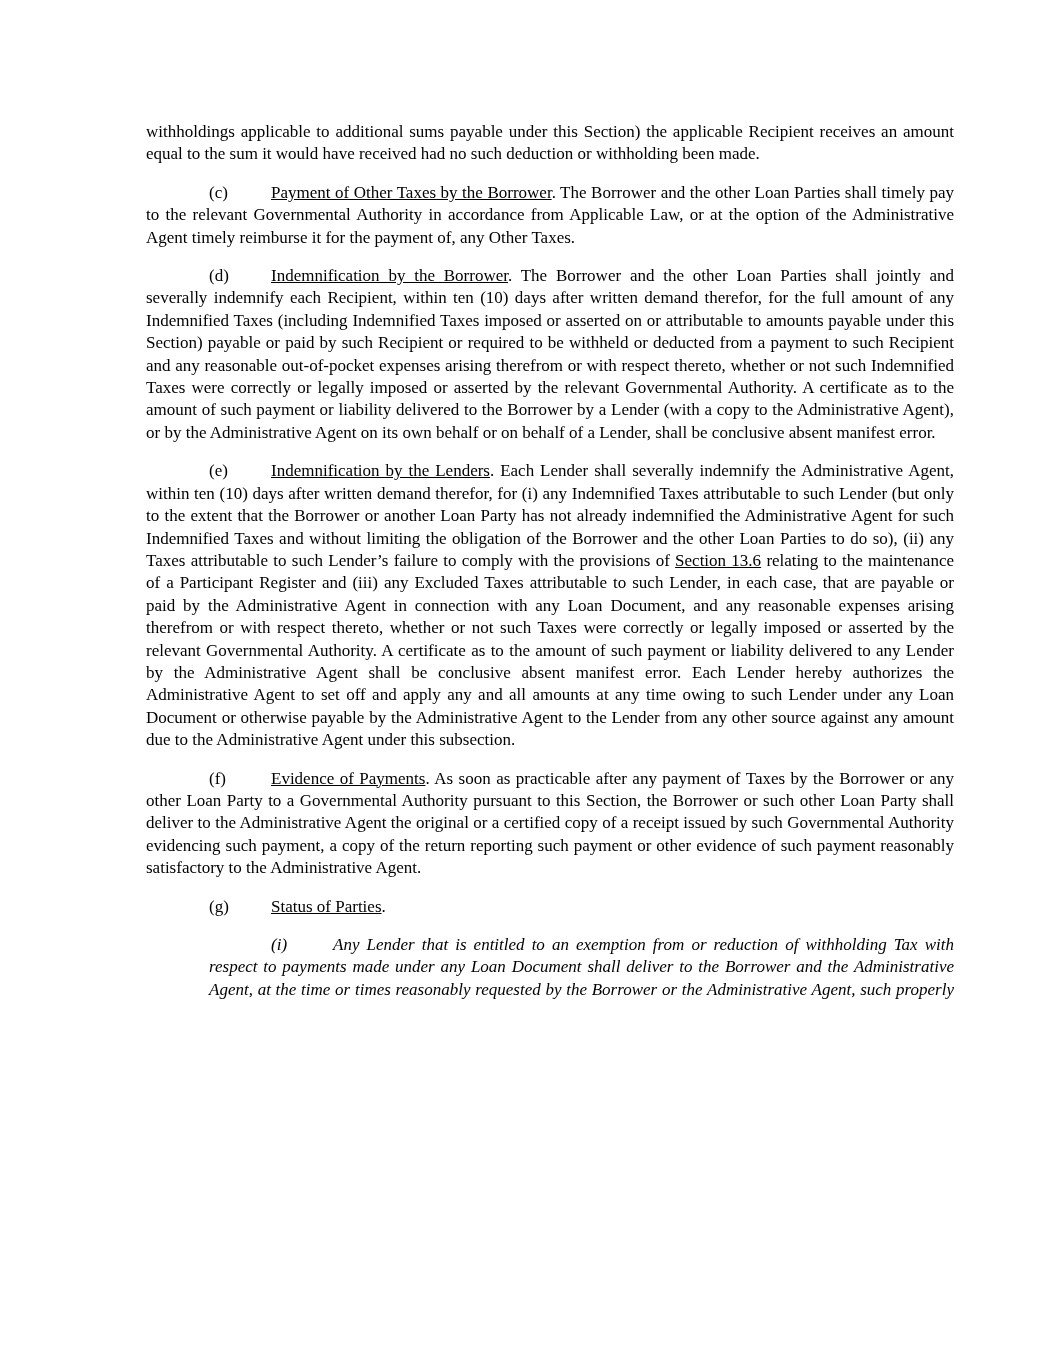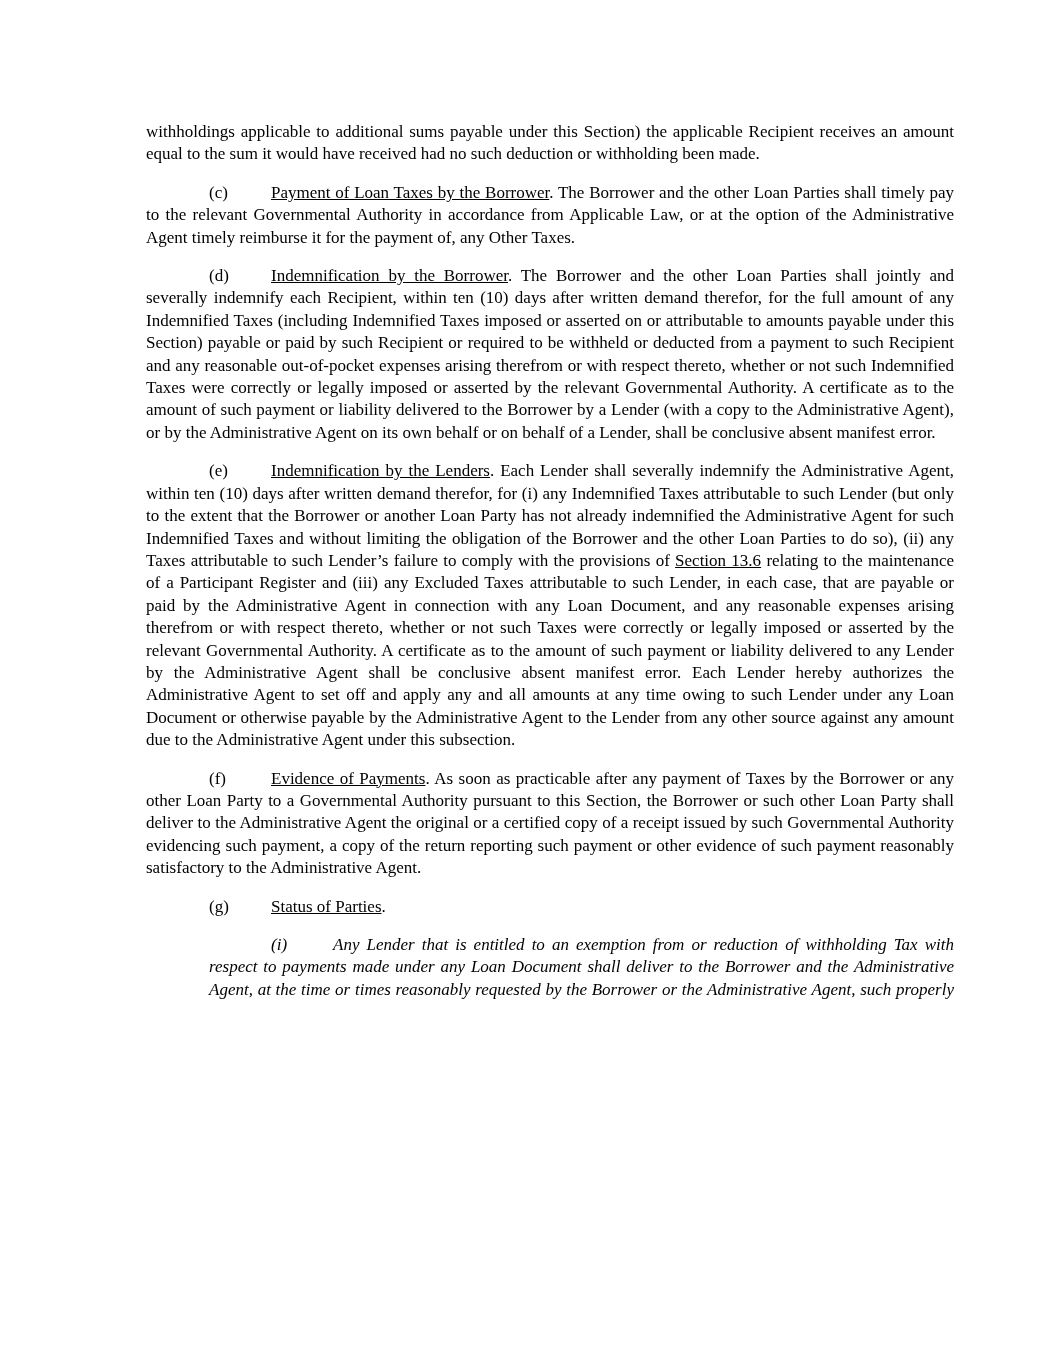--- a/index.html
+++ b/index.html
@@ -85,21 +85,21 @@
 </style>
 </head>
 <body>
 
 <div class="page" style="color: rgb(0, 0, 0);">
 
   <div class="content">
 
     <p class="para cont"><span>withholdings applicable to additional sums payable under this Section) the applicable Recipient receives an amount equal to the sum it would have received had no such deduction or withholding been made.</span></p>
 
-    <p class="para"><span class="clabel">(c)</span><span class="heading">Payment of Loan Taxes by the Borrower</span><span>.  The Borrower and the other Loan Parties shall timely pay to the relevant Governmental Authority in accordance from Applicable Law, or at the option of the Administrative Agent timely reimburse it for the payment of, any Other Taxes.</span></p>
+    <p class="para"><span class="clabel">(c)</span><span class="heading">Payment of Other Taxes by the Borrower</span><span>.  The Borrower and the other Loan Parties shall timely pay to the relevant Governmental Authority in accordance from Applicable Law, or at the option of the Administrative Agent timely reimburse it for the payment of, any Other Taxes.</span></p>
 
     <p class="para"><span class="clabel">(d)</span><span class="heading">Indemnification by the Borrower</span><span>.  The Borrower and the other Loan Parties shall jointly and severally indemnify each Recipient, within ten (10) days after written demand therefor, for the full amount of any Indemnified Taxes (including Indemnified Taxes imposed or asserted on or attributable to amounts payable under this Section) payable or paid by such Recipient or required to be withheld or deducted from a payment to such Recipient and any reasonable out-of-pocket expenses arising therefrom or with respect thereto, whether or not such Indemnified Taxes were correctly or legally imposed or asserted by the relevant Governmental Authority.  A certificate as to the amount of such payment or liability delivered to the Borrower by a Lender (with a copy to the Administrative Agent), or by the Administrative Agent on its own behalf or on behalf of a Lender, shall be conclusive absent manifest error.</span></p>
 
     <p class="para"><span class="clabel">(e)</span><span class="heading">Indemnification by the Lenders</span><span>.   Each Lender shall severally indemnify the Administrative Agent, within ten (10) days after written demand therefor, for (i) any Indemnified Taxes attributable to such Lender (but only to the extent that the Borrower or another Loan Party has not already indemnified the Administrative Agent for such Indemnified Taxes and without limiting the obligation of the Borrower and the other Loan Parties to do so), (ii) any Taxes attributable to such Lender’s failure to comply with the provisions of </span><span class="section-ref">Section 13.6</span><span> relating to the maintenance of a Participant Register and (iii) any Excluded Taxes attributable to such Lender, in each case, that are payable or paid by the Administrative Agent in connection with any Loan Document, and any reasonable expenses arising therefrom or with respect thereto, whether or not such Taxes were correctly or legally imposed or asserted by the relevant Governmental Authority.  A certificate as to the amount of such payment or liability delivered to any Lender by the Administrative Agent shall be conclusive absent manifest error.  Each Lender hereby authorizes the Administrative Agent to set off and apply any and all amounts at any time owing to such Lender under any Loan Document or otherwise payable by the Administrative Agent to the Lender from any other source against any amount due to the Administrative Agent under this subsection.</span></p>
 
     <p class="para"><span class="clabel">(f)</span><span class="heading">Evidence of Payments</span><span>.   As soon as practicable after any payment of Taxes by the Borrower or any other Loan Party to a Governmental Authority pursuant to this Section, the Borrower or such other Loan Party shall deliver to the Administrative Agent the original or a certified copy of a receipt issued by such Governmental Authority evidencing such payment, a copy of the return reporting such payment or other evidence of such payment reasonably satisfactory to the Administrative Agent.</span></p>
 
     <p class="para"><span class="clabel">(g)</span><span class="heading">Status of Parties</span><span>.</span></p>
 
     <p class="para sub last"><span class="clabel">(i)</span><span>Any Lender that is entitled to an exemption from or reduction of withholding Tax with respect to payments made under any Loan Document shall deliver to the Borrower and the Administrative Agent, at the time or times reasonably requested by the Borrower or the Administrative Agent, such properly completed and executed documentation reasonably requested by the Borrower or the Administrative Agent as will permit such payments to be made without withholding or at a reduced rate of withholding.  In addition, any Lender, if reasonably requested by the Borrower or the Administrative Agent, shall deliver such other documentation prescribed by Applicable Law or reasonably requested by the Borrower or the Administrative Agent as will enable the Borrower or the Administrative Agent to determine whether or not such Lender is subject to backup withholding or information reporting requirements.  Notwithstanding</span></p>

